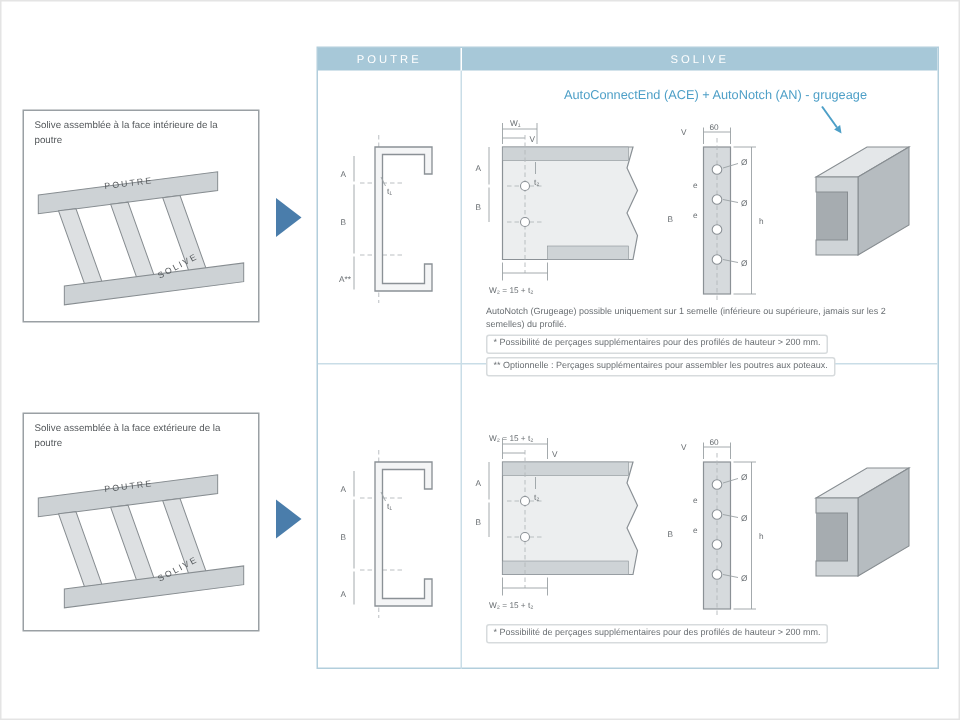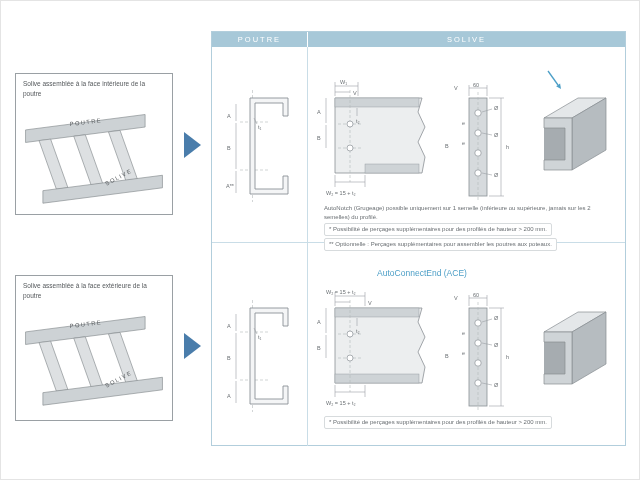--- a/index.html
+++ b/index.html
@@ -93,20 +93,21 @@
   <div class="arrow" id="arrow2"></div>
 
   <section id="spec">
     <header>
       <div class="th th-poutre">POUTRE</div>
       <div class="th th-solive">SOLIVE</div>
     </header>
     <div class="col-div"></div>
     <div class="row-div"></div>
 
+    <h3 class="row-title" id="title1">AutoConnectEnd (ACE) + AutoNotch (AN) - grugeage</h3>
 
     <svg class="draw" style="left:332px;top:36px;width:22px;height:26px" viewBox="0 0 22 26">
       <line class="accent-line" x1="4" y1="3" x2="14" y2="17"></line>
       <polygon class="accent-fill" points="17,21 16.1,15.4 12.1,18.3"></polygon>
     </svg>
 
     <svg class="draw" style="left:12px;top:58px;width:78px;height:112px" viewBox="0 0 78 112">
       <line class="dash" x1="28.5" y1="0" x2="28.5" y2="112"></line>
       <line class="dash" x1="16" y1="32" x2="46" y2="32"></line>
       <line class="dash" x1="16" y1="80" x2="46" y2="80"></line>
@@ -181,21 +182,20 @@
       <polygon class="face-inner" points="16,50 37,50 37,82 16,82"></polygon>
       <path class="face-front" d="M16,40 L44,40 L44,92 L16,92 L16,82 L37,82 L37,50 L16,50 Z"></path>
     </svg>
 
     <div class="notes" id="notes1">
       <p>AutoNotch (Grugeage) possible uniquement sur 1 semelle (inférieure ou supérieure, jamais sur les 2 semelles) du profilé.</p>
       <p><span class="note-box">* Possibilité de perçages supplémentaires pour des profilés de hauteur &gt; 200 mm.</span></p>
       <p><span class="note-box">** Optionnelle : Perçages supplémentaires pour assembler les poutres aux poteaux.</span></p>
     </div>
 
-    <h3 class="row-title" id="title2">AutoConnectEnd (ACE)</h3>
 
     <svg class="draw" style="left:12px;top:268px;width:78px;height:112px" viewBox="0 0 78 112">
       <line class="dash" x1="28.5" y1="0" x2="28.5" y2="112"></line>
       <line class="dash" x1="16" y1="32" x2="46" y2="32"></line>
       <line class="dash" x1="16" y1="80" x2="46" y2="80"></line>
       <path class="profile" d="M26,8 L64,8 L64,26 L59,26 L59,13 L31,13 L31,99 L59,99 L59,86 L64,86 L64,104 L26,104 Z"></path>
       <line class="dim" x1="12" y1="14" x2="12" y2="31"></line>
       <line class="dim" x1="12" y1="33" x2="12" y2="79"></line>
       <line class="dim" x1="12" y1="81" x2="12" y2="103"></line>
       <line class="dim" x1="33" y1="34" x2="30" y2="28"></line>

